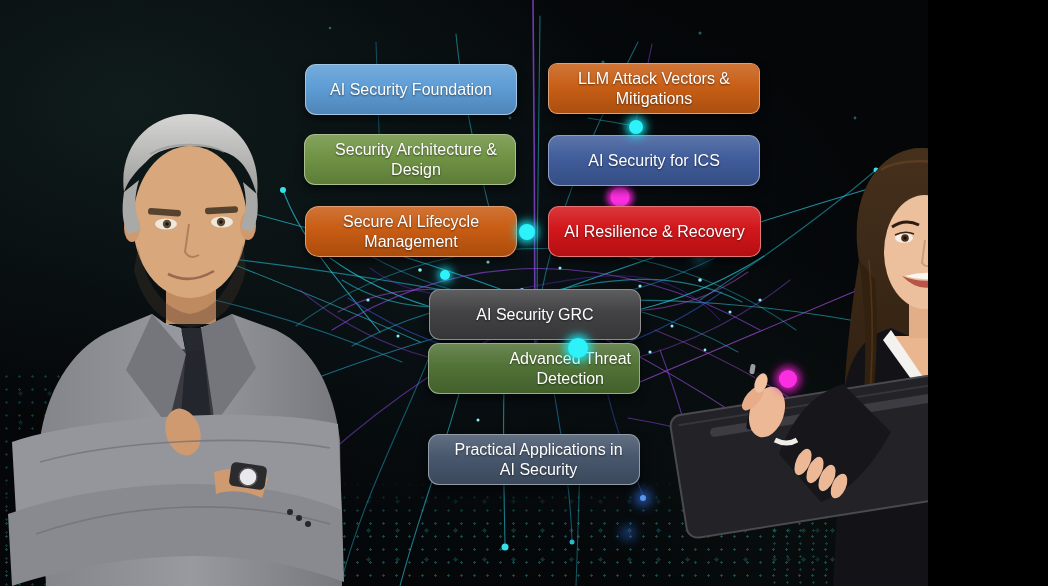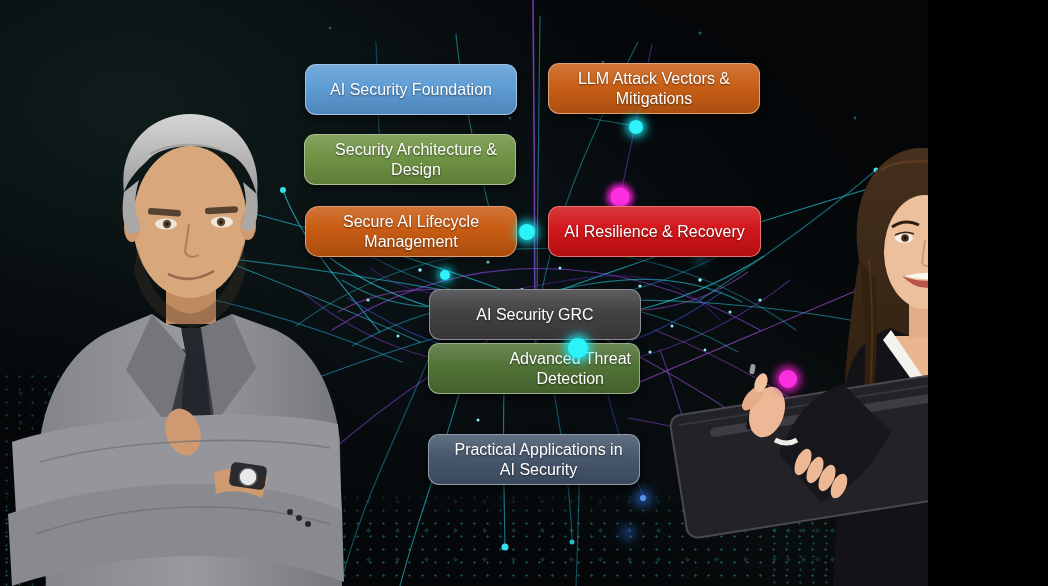--- a/index.html
+++ b/index.html
@@ -308,27 +308,30 @@
       <ellipse cx="148" cy="322" rx="7" ry="14" transform="rotate(24 148 322)"></ellipse>
       <ellipse cx="160" cy="330" rx="7" ry="14" transform="rotate(24 160 330)"></ellipse>
       <ellipse cx="172" cy="338" rx="7" ry="14" transform="rotate(24 172 338)"></ellipse>
       <ellipse cx="184" cy="346" rx="7" ry="13" transform="rotate(24 184 346)"></ellipse>
     </g>
   </svg>
 
   <div class="module m1" style="background: rgb(91, 155, 213);">
     <span class="module-label">AI Security Foundation</span>
   </div>
-  <div class="module m2" style="background: rgb(199, 92, 18);">
+  <div class="module m2" style="background: rgb(199, 92, 18); border-radius: 9px;">
     <span class="module-label">LLM Attack Vectors &amp;
 Mitigations</span>
   </div>
   <div class="module m3" style="background: rgb(109, 145, 65); padding-left: 12px;">
     <span class="module-label">Security Architecture &amp;
 Design</span>
+  </div>
+  <div class="module m4" style="background: rgb(61, 90, 153);">
+    <span class="module-label">AI Security for ICS</span>
   </div>
   <div class="module m5" style="background: rgb(199, 89, 15); border-radius: 14px;">
     <span class="module-label">Secure AI Lifecycle
 Management</span>
   </div>
   <div class="module m6" style="background: rgb(209, 18, 22);">
     <span class="module-label">AI Resilience &amp; Recovery</span>
   </div>
   <div class="module m7" style="background: rgb(63, 63, 65);">
     <span class="module-label">AI Security GRC</span>

